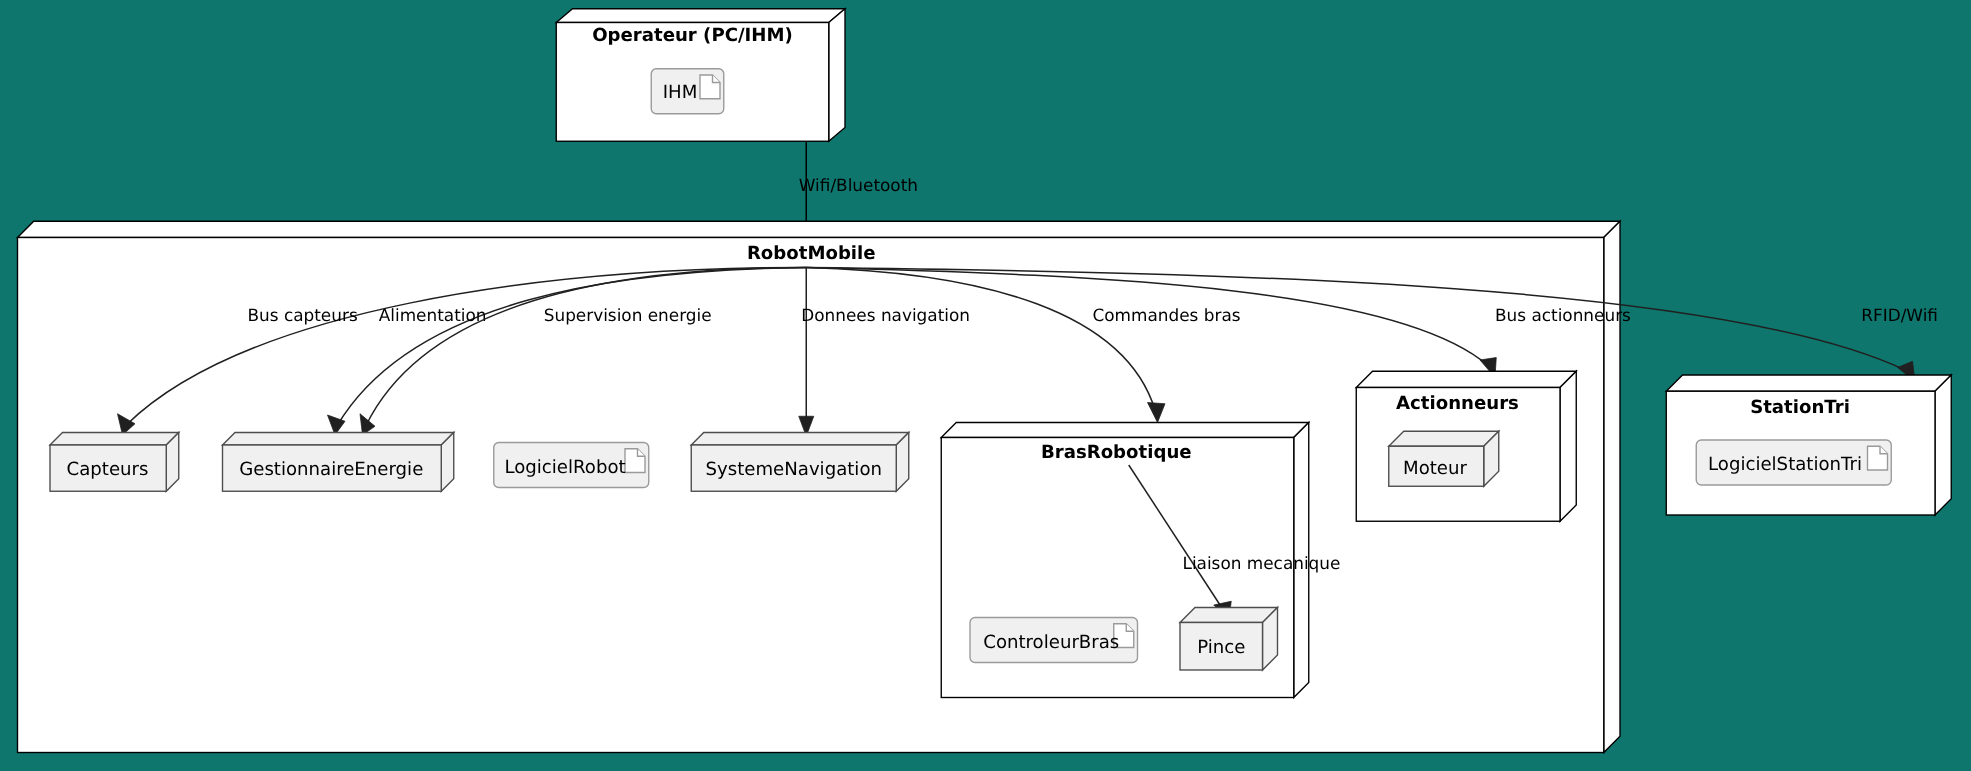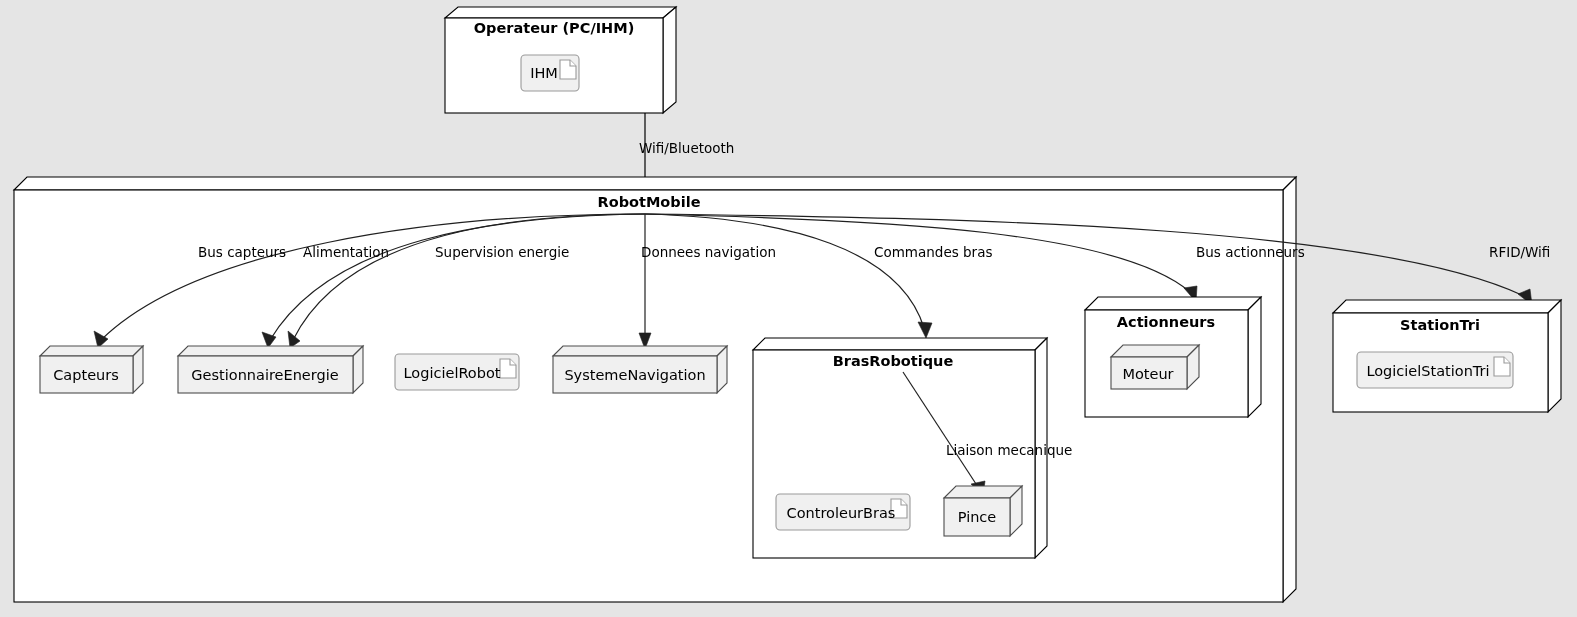--- a/index.html
+++ b/index.html
@@ -4,21 +4,21 @@
 <style>
   html, body {
     margin: 0;
     padding: 0;
     background: #ffffff;
   }
   #canvas {
     position: relative;
     width: 1577px;
     height: 617px;
-    background: #e5e5e5;
+    background: #0f766e;
     font-family: "DejaVu Sans", "Liberation Sans", sans-serif;
     overflow: hidden;
   }
   svg.layer {
     position: absolute;
     left: 0;
     top: 0;
     width: 1577px;
     height: 617px;
     overflow: visible;

